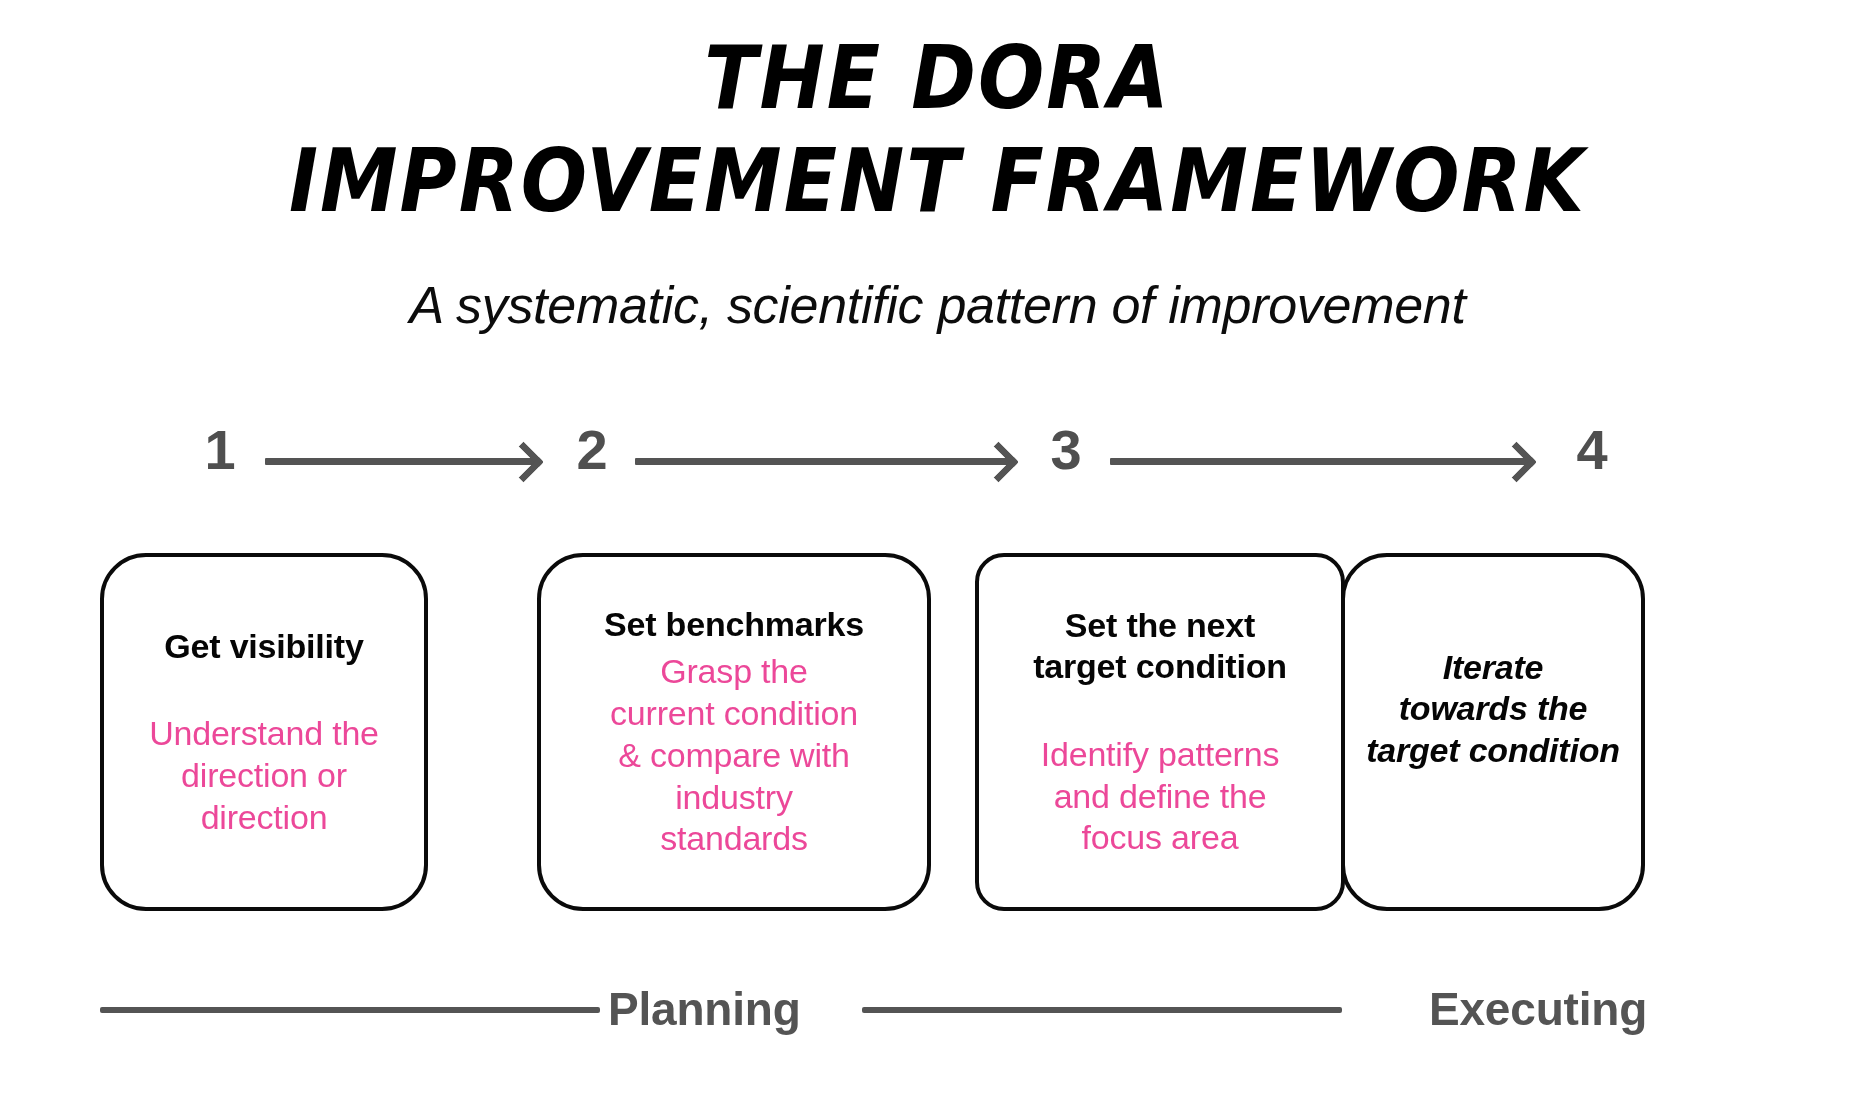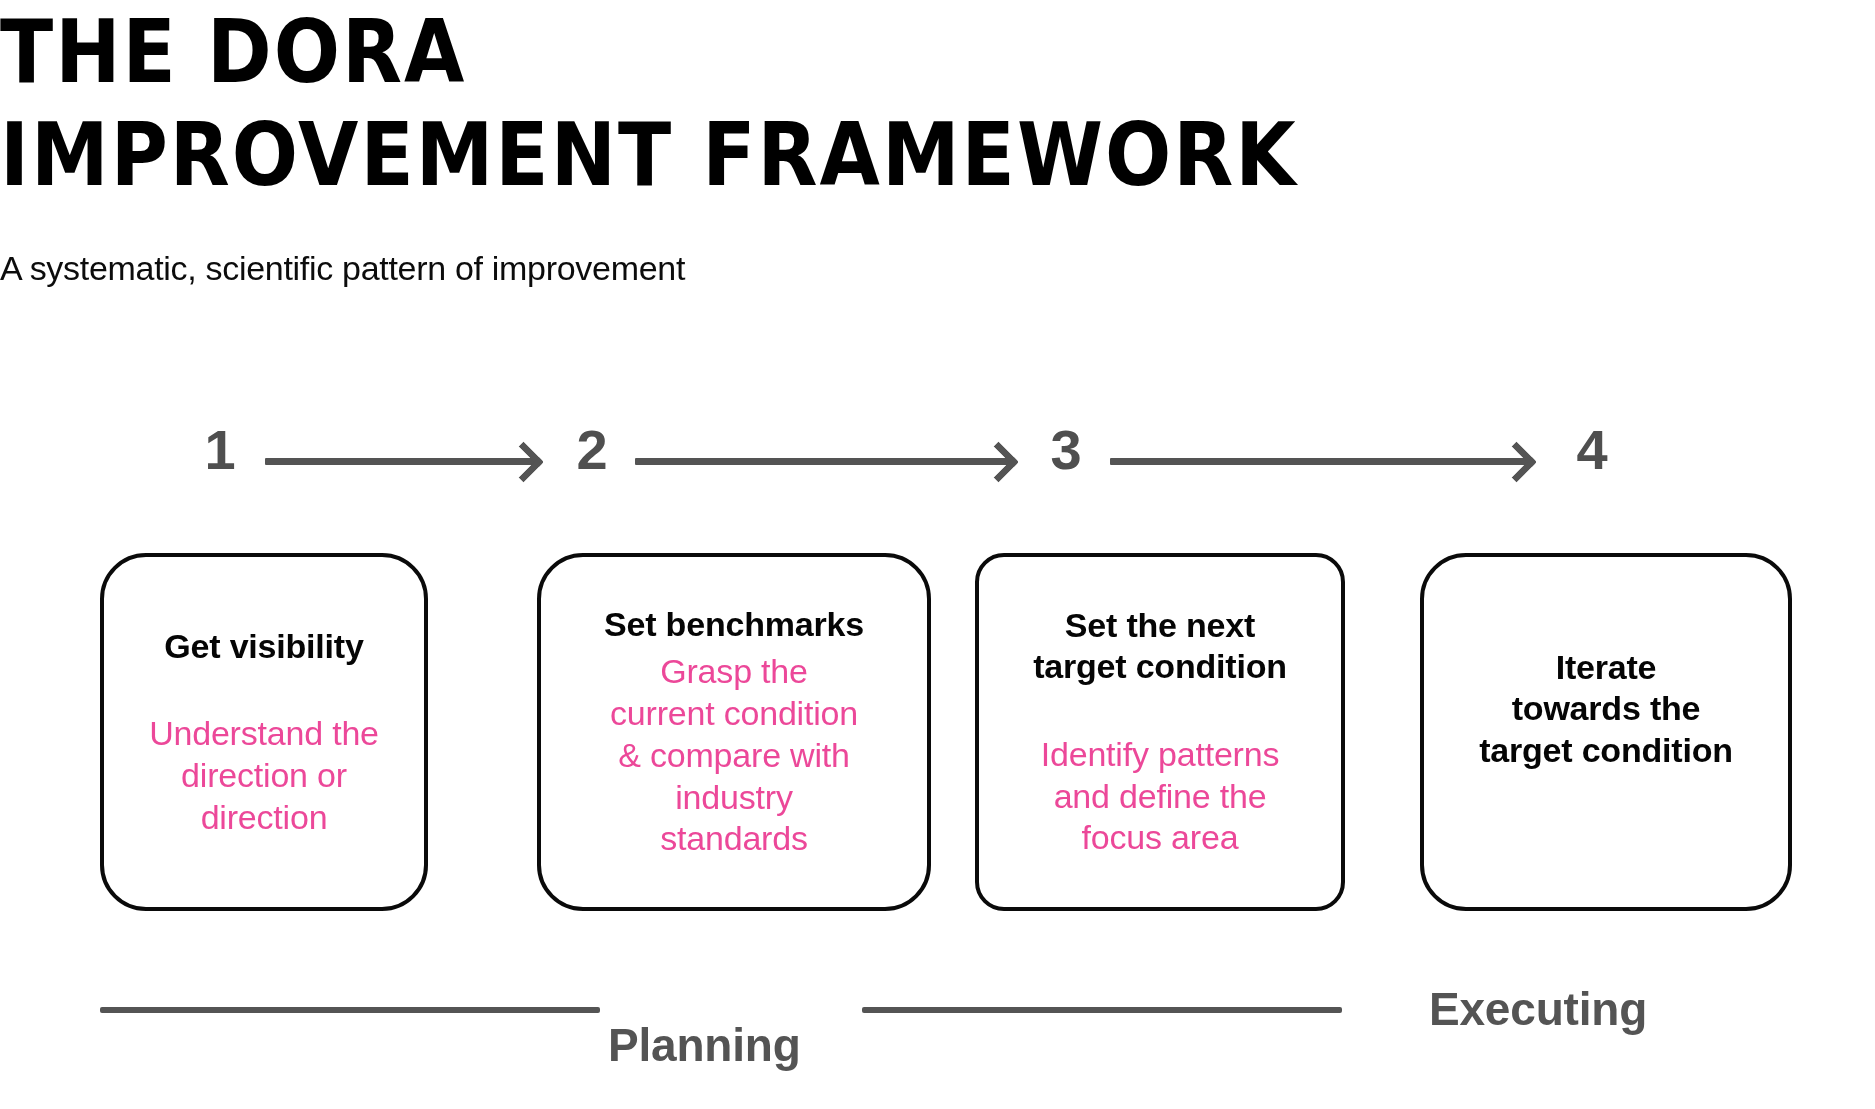--- a/index.html
+++ b/index.html
@@ -11,21 +11,23 @@
     width: 1875px;
     height: 1109px;
     overflow: hidden;
     font-family: "Liberation Sans", sans-serif;
     color: #111111;
     position: relative;
   }
 
   
   .header {
-    text-align: left;
+    padding-top: 26px;
+    text-align: center;
+    font-style: italic;
   }
   .title {
     font-family: "DejaVu Sans", sans-serif;
     font-weight: 700;
     font-size: 78px;
     line-height: 1.18;
     letter-spacing: 2px;
     color: #000000;
     text-transform: uppercase;
     margin: 0;
@@ -34,21 +36,21 @@
   }
   .title-line {
     display: block;
     white-space: nowrap;
   }
   .subtitle {
     margin: 0;
     padding-top: 64px;
     font-family: "Liberation Sans", sans-serif;
     font-weight: 400;
-    font-size: 34px;
+    font-size: 52px;
     line-height: 1.2;
     color: #0c0c0c;
     letter-spacing: -0.3px;
   }
 
   
   .steps-row {
     position: absolute;
     left: 0;
     top: 414px;
@@ -119,21 +121,21 @@
     display: flex;
     flex-direction: column;
     align-items: center;
     justify-content: center;
     padding: 10px 18px;
     text-align: center;
   }
   .card-1 { left: 100px;  width: 328px; }
   .card-2 { left: 537px;  width: 394px; }
   .card-3 { left: 975px;  width: 370px; border-radius: 29px; }
-  .card-4 { left: 1420px; width: 372px; }
+  .card-4 { left: 1341px; width: 304px; font-style: italic; }
 
   .card-title {
     font-family: "Liberation Sans", sans-serif;
     font-weight: 700;
     font-size: 34px;
     line-height: 1.22;
     color: #050505;
     margin: 0;
     white-space: pre-line;
     letter-spacing: -0.2px;
@@ -173,21 +175,21 @@
   .phase-label {
     position: absolute;
     top: 0;
     font-family: "Liberation Sans", sans-serif;
     font-weight: 700;
     font-size: 46px;
     line-height: 68px;
     color: #545454;
     letter-spacing: -0.2px;
   }
-  .phase-planning  { left: 608px; margin-top: 36px; }
+  .phase-planning  { left: 608px; }
   .phase-executing { left: 1429px; }
 </style>
 </head>
 <body>
 
 <div class="header">
   <h1 class="title">
     <span class="title-line">THE DORA</span>
     <span class="title-line">IMPROVEMENT FRAMEWORK</span>
   </h1>

